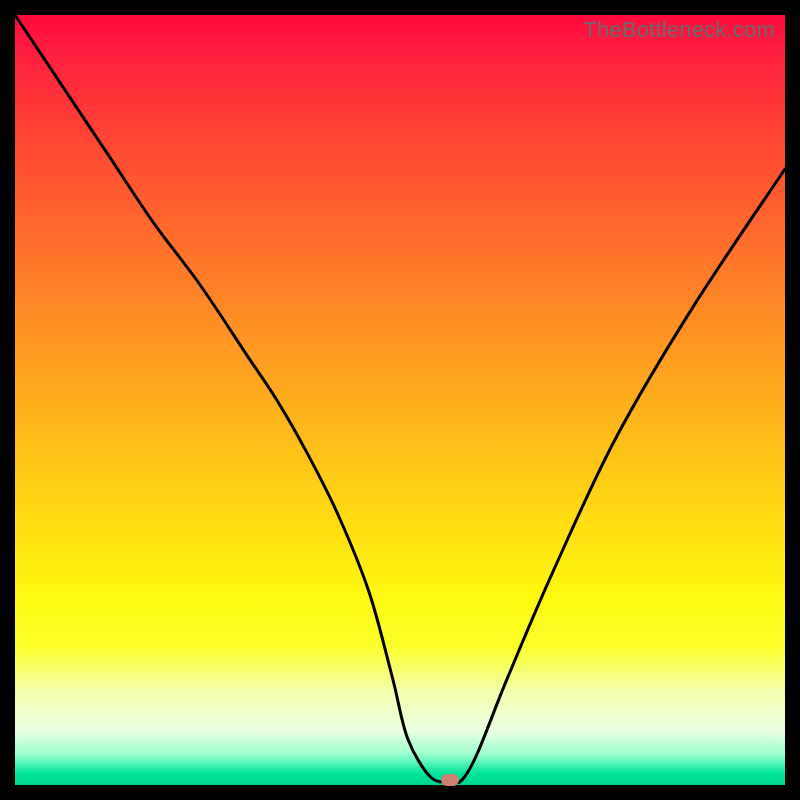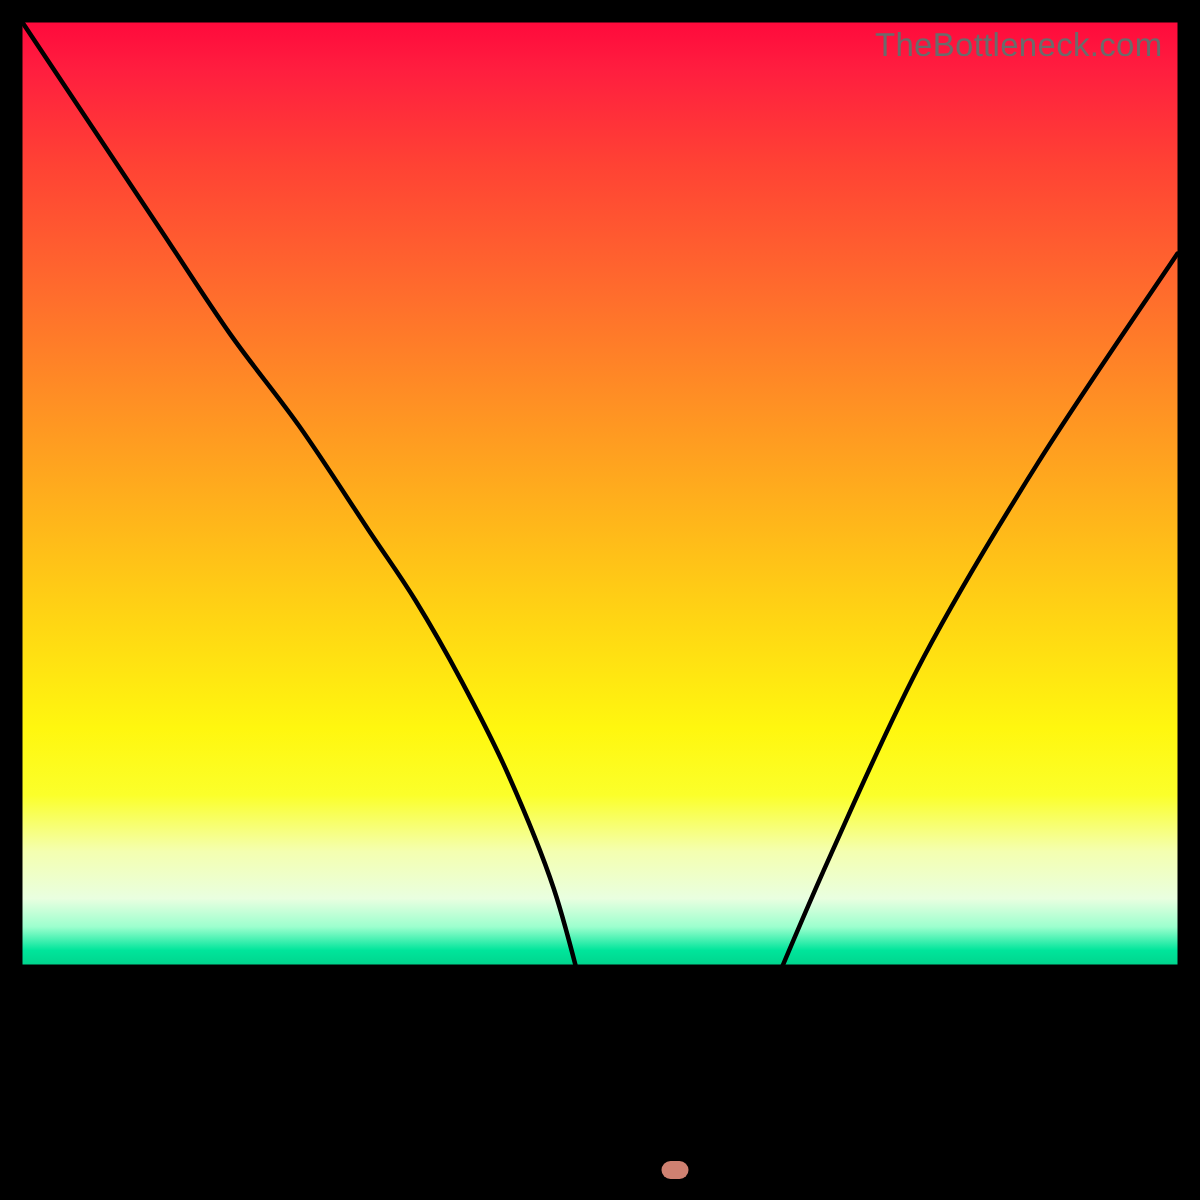--- a/index.html
+++ b/index.html
@@ -15,21 +15,21 @@
     position: relative;
     width: 800px;
     height: 800px;
     background: #000;
   }
   .plot {
     position: absolute;
     left: 15px;
     top: 15px;
     width: 770px;
-    height: 628px;
+    height: 770px;
     background: linear-gradient(
       to bottom,
       #ff0a3c 0%,
       #ff1e3f 5%,
       #ff4234 15%,
       #ff6a2d 28%,
       #ff8f24 40%,
       #ffb31b 52%,
       #ffd713 64%,
       #fff70f 75%,

